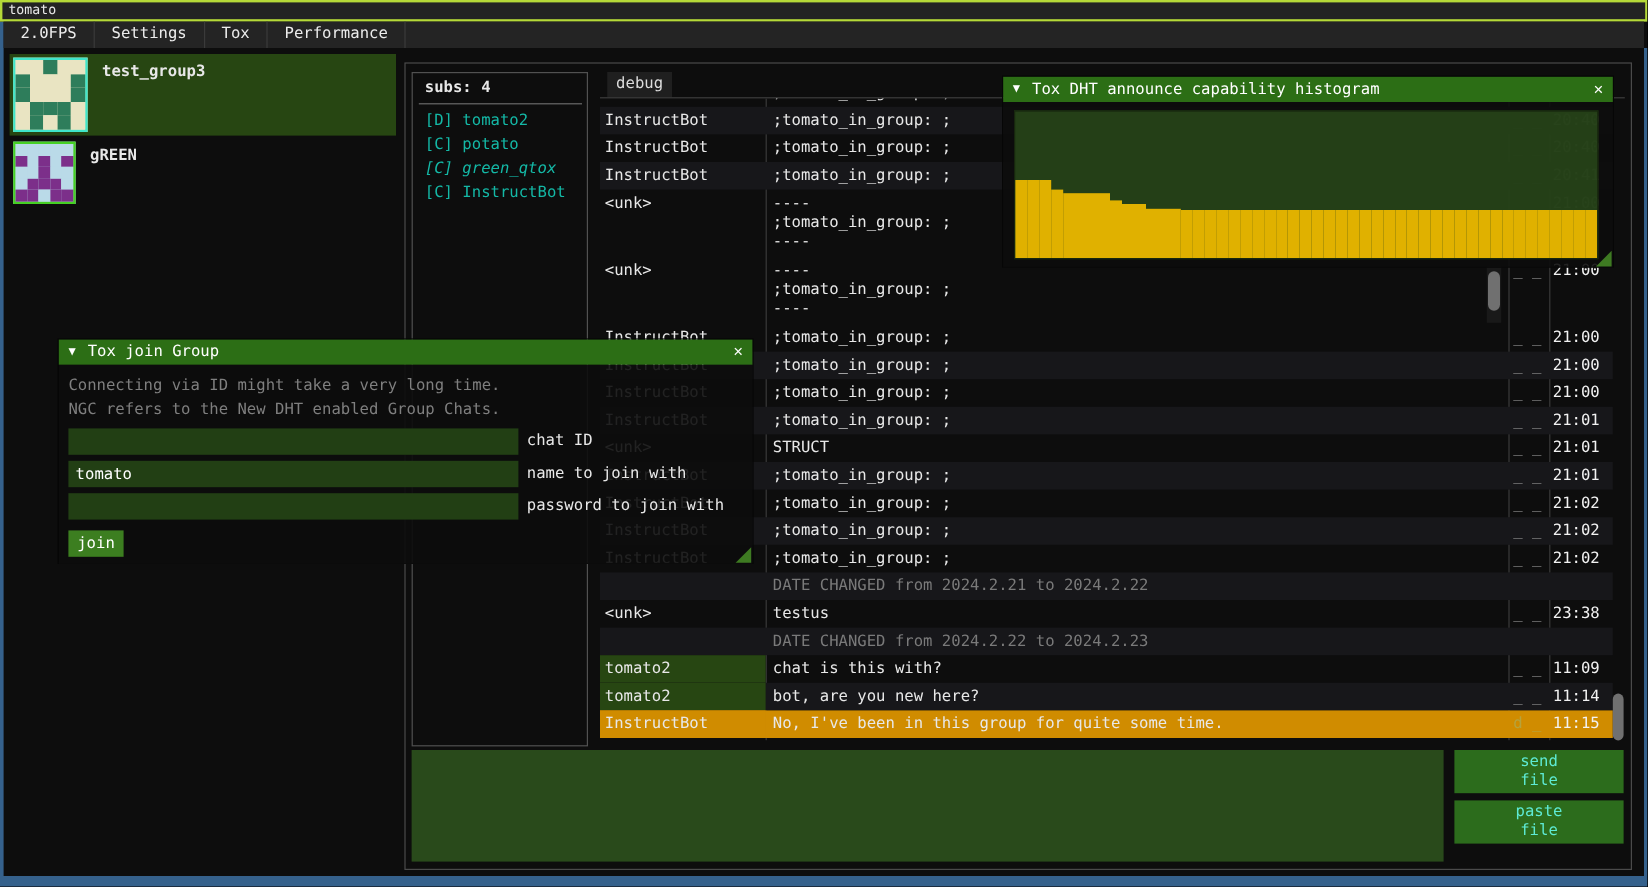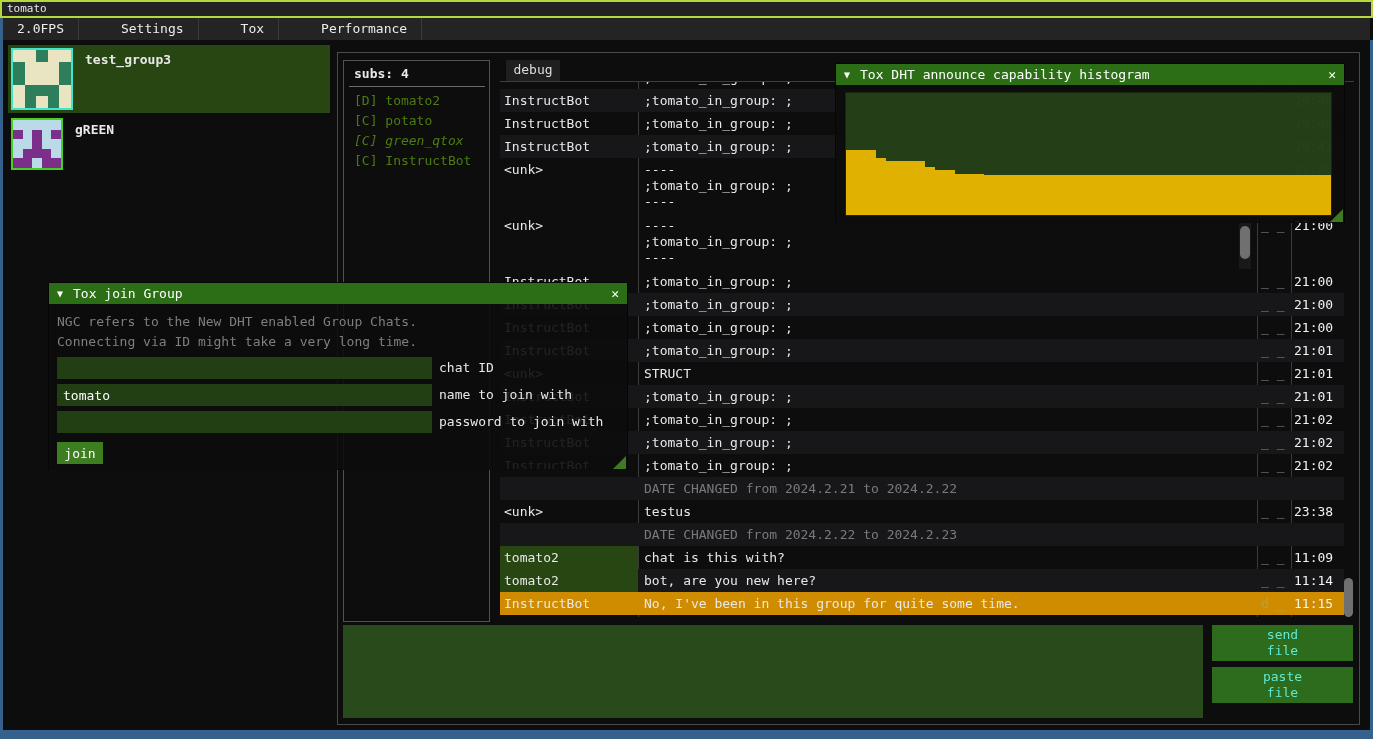--- a/index.html
+++ b/index.html
@@ -16,39 +16,39 @@
   .frame-blue { background:#35618c; }
   #titlebar {
     left:0; top:0; width:1373px; height:18px;
     background:#232323; border:2px solid #b5d938;
     font-size:11px; line-height:14px; padding-left:5px; color:#e8e8e8;
   }
 
   
   #menubar {
     left:3px; top:18px; width:1367px; height:22px;
-    background:#242424; display:flex; align-items:stretch;gap:28px;
+    background:#242424; display:flex; align-items:stretch;
   }
   .menu-item {
     padding:3px 14px 0 14px; border-right:1px solid #3a3a3a;
     color:#ececec; cursor:default;
   }
 
   
   .group-item { position:absolute; left:8px; width:322px; display:flex; }
   .group-item.selected { background:#274612; }
   .g-avatar { display:grid; grid-template-columns:repeat(5,1fr); grid-template-rows:repeat(5,1fr); border-style:solid; border-width:2px; }
   .group-label { margin:7px 0 0 12px; }
 
   
   .panel-border { border:1px solid #4a4a4a; }
   #subs-panel { left:343px; top:60px; width:147px; height:562px; border:1px solid #515151; }
   #subs-title { left:10px; top:5px; position:absolute;font-weight:bold; }
   #subs-sep { position:absolute; left:5px; top:25px; width:136px; height:1px; background:#6a6a6a; }
-  .sub-member { position:absolute; left:10px; color:#4d7c0f; }
+  .sub-member { position:absolute; left:10px; color:#14b8a6; }
 
   
   #tab-debug { left:506px; top:60px; width:54px; height:21px; background:#1f1f1f; text-align:center; padding-top:2px; color:#dcdcdc; }
   #tabline { left:500px; top:81px; width:854px; height:1px; background:#3e3e3e; }
 
   
   #chat-table { left:500px; top:82px; width:854px; height:535px; overflow:hidden; }
   .col-sep { position:absolute; top:0; width:1px; height:535px; background:#3a3a3a; }
   .chat-row { position:absolute; left:0; width:844px; }
   .chat-row.alt { background:#17171a; }
@@ -456,22 +456,22 @@
     </div>
   </div>
 
   <div class="fwin" id="join-win">
     <div class="fwin-title">
       <span class="collapse-arrow">▼</span>
       <span class="t-text">Tox join Group</span>
       <span class="x-btn">✕</span>
     </div>
     <div class="fwin-body" id="join-body">
+      <div class="help-text">Connecting via ID might take a very long time.</div>
       <div class="help-text">NGC refers to the New DHT enabled Group Chats.</div>
-      <div class="help-text">Connecting via ID might take a very long time.</div>
       <div id="join-fields">
           <div class="jg-row">
             <input class="jg-input" style="">
             <span class="jg-label">chat ID</span>
           </div>
           <div class="jg-row">
             <input class="jg-input" value="tomato" style="">
             <span class="jg-label">name to join with</span>
           </div>
           <div class="jg-row">

